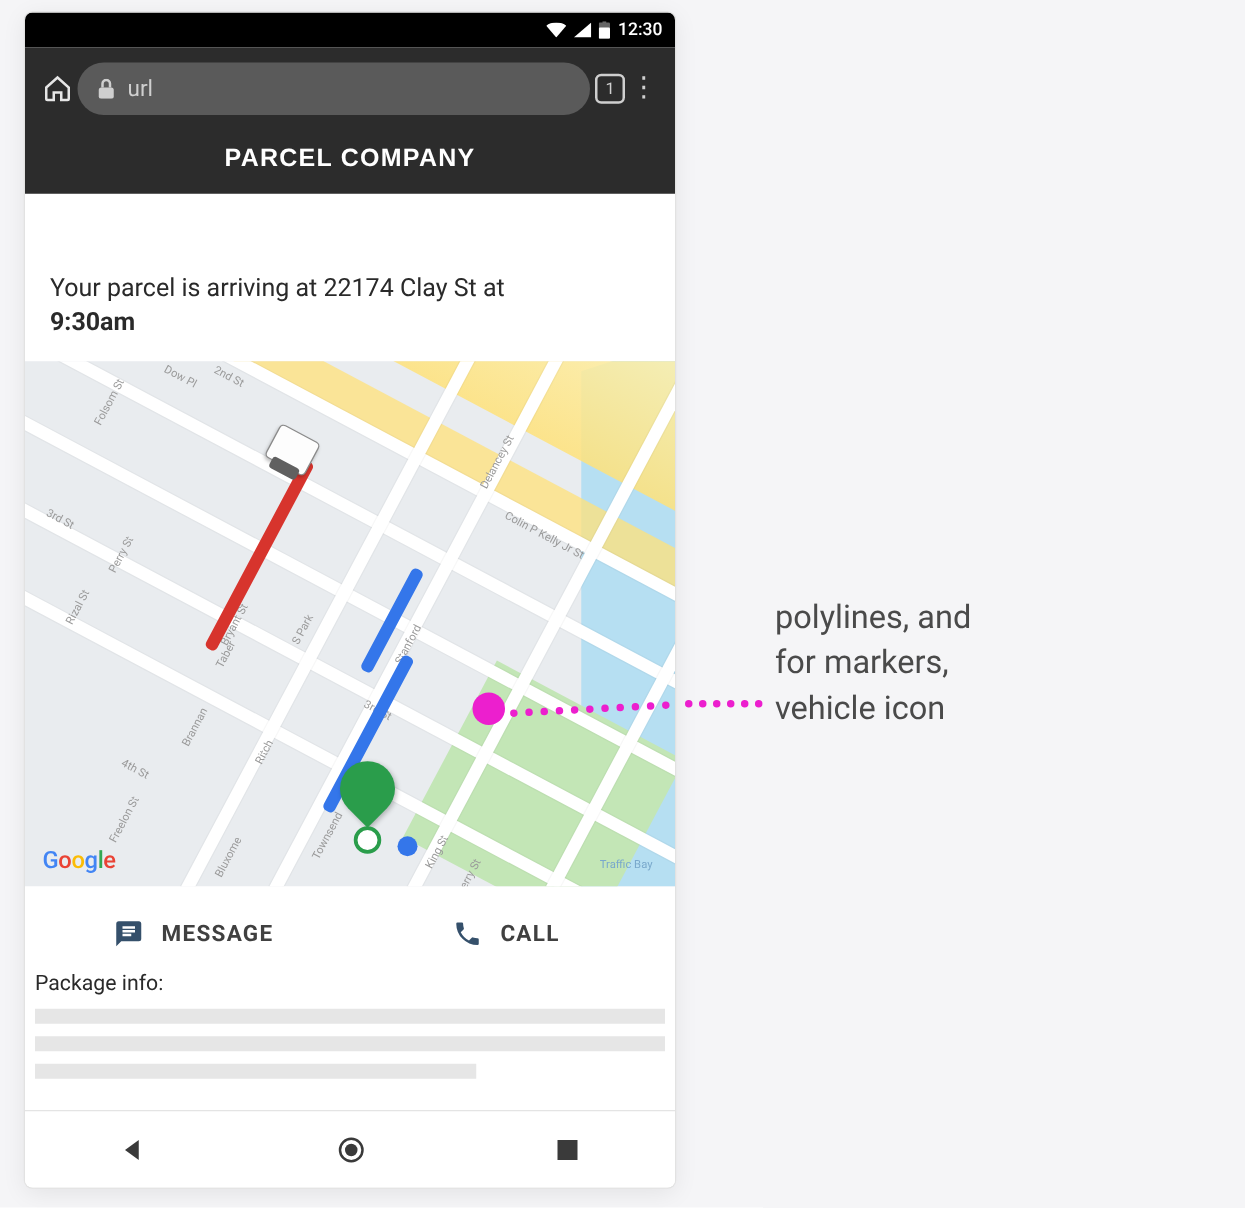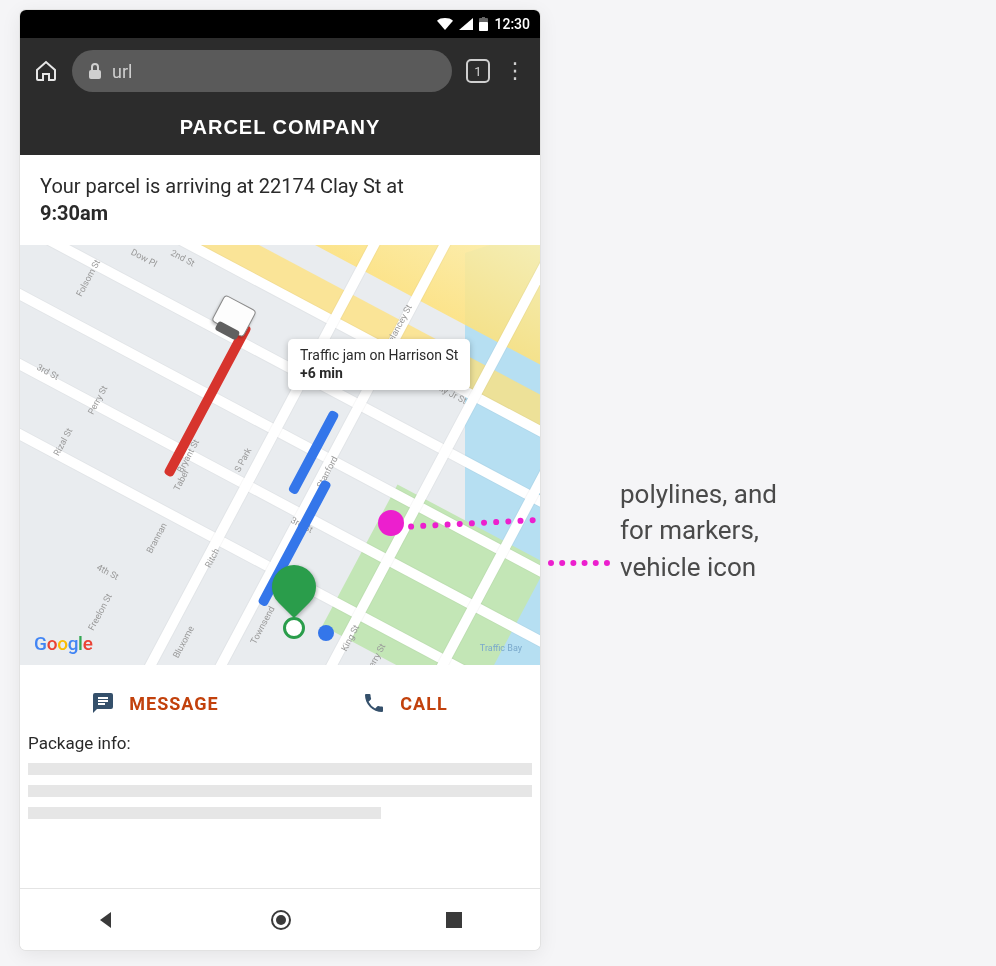--- a/index.html
+++ b/index.html
@@ -38,21 +38,21 @@
     font-size: 14px;
     font-weight: 500;
   }
 
   
   .browser-bar {
     background: #2c2c2c;
     padding: 12px 14px;
     display: flex;
     align-items: center;
-    gap: 14px;
+    gap: 4px;
   }
   .url-pill {
     flex: 1;
     background: #5a5a5a;
     border-radius: 22px;
     height: 42px;
     display: flex;
     align-items: center;
     padding: 0 16px;
     color: #cfcfcf;
@@ -80,20 +80,21 @@
     letter-spacing: 1px;
     font-family: "Arial Narrow", Arial, sans-serif;
   }
 
   
   .arrival {
     padding: 18px 20px;
     font-size: 20px;
     color: #2a2a2a;
     line-height: 1.35;
+    margin-top: 44px;
   }
   .arrival b { font-weight: 700; }
 
   
   .map {
     margin: 0;
     height: 420px;
     position: relative;
     overflow: hidden;
     background: #e9ecef;
@@ -270,21 +271,21 @@
   .actions {
     display:flex;
     padding:26px 10px 14px;
   }
   .action-btn {
     flex:1;
     display:flex;
     align-items:center;
     justify-content:center;
     gap:14px;
-    color:#c2410c;
+    color:#404040;
     font-weight:700;
     letter-spacing:1px;
     font-size:18px;
   }
 
   
   .pkg {
     padding: 4px 8px 10px;
     font-size:17px;
     color:#2a2a2a;
@@ -423,24 +424,20 @@
       <span class="stlabel" style="left:355px; top:76px; transform:rotate(-62deg);">Delancey St</span>
       <span class="stlabel" style="left:380px; top:135px; transform:rotate(28deg);">Colin P Kelly Jr St</span>
       <span class="stlabel" style="right:18px; bottom:12px; color:#7aa9cc;">Traffic Bay</span>
 
       <div class="route-red"></div>
       <div class="route-blue-h"></div>
       <div class="route-blue-v"></div>
 
       <div class="vehicle"></div>
 
-      <div class="map-card">
-        <div>Traffic jam on Harrison St</div>
-        <b>+6 min</b>
-      </div>
 
       <div class="dest-pin"></div>
       <div class="dest-ring"></div>
       <div class="blue-dot"></div>
 
       <div class="magenta-dot"></div>
       <div class="magenta-dash-in"></div>
 
       <div class="g-attr">
         <span class="gB">G</span><span class="gR">o</span><span class="gY">o</span><span class="gB">g</span><span class="gG">l</span><span class="gR">e</span>

